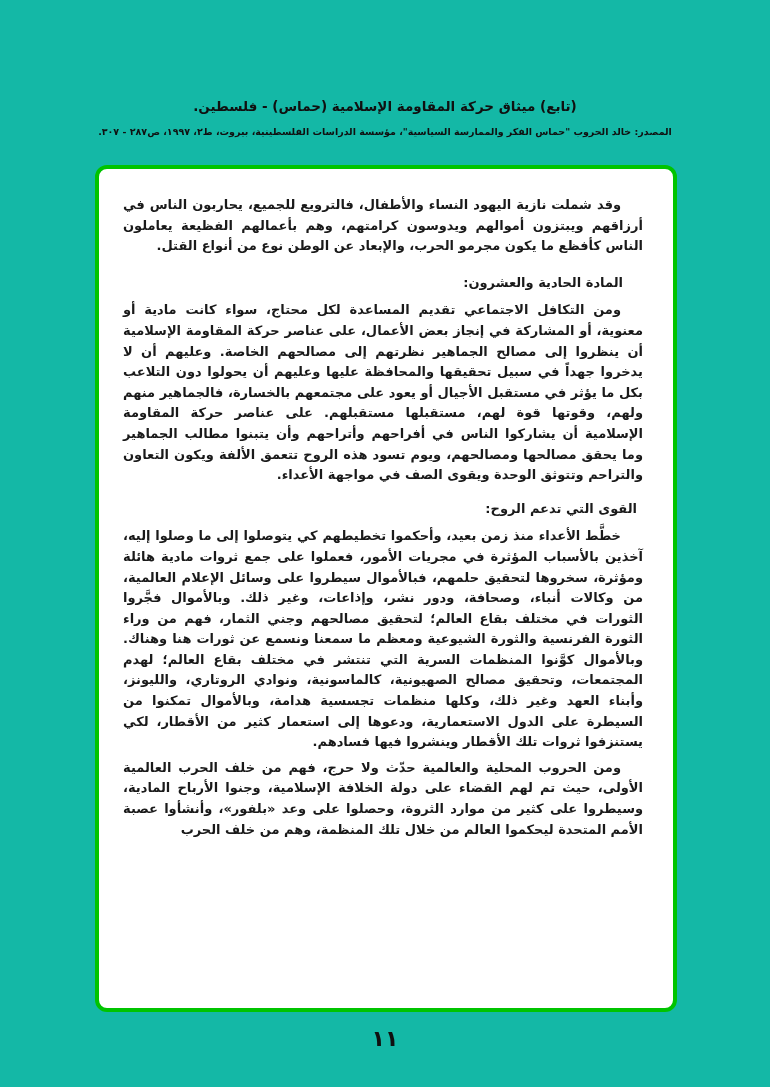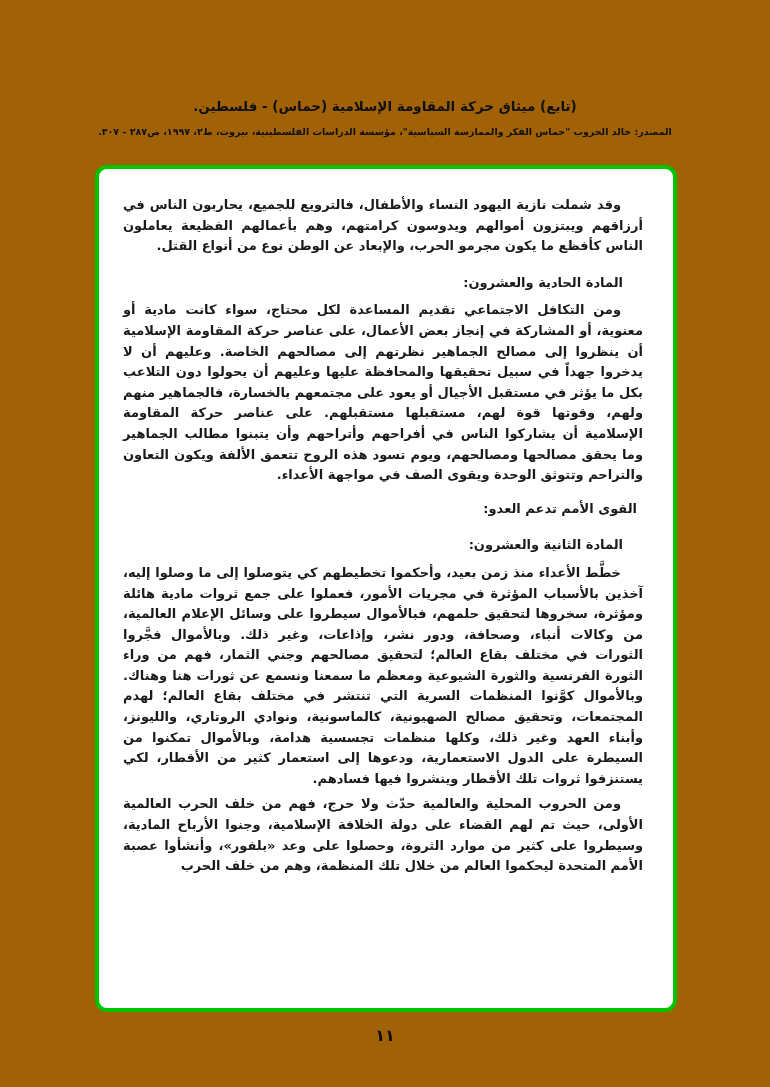--- a/index.html
+++ b/index.html
@@ -5,21 +5,21 @@
   * { margin: 0; padding: 0; box-sizing: border-box; }
   html, body { background: #ffffff; }
   body {
     width: 770px; height: 1087px;
     position: relative;
     font-family: "DejaVu Sans", sans-serif;
     color: #141414;
   }
   .page {
     position: absolute; inset: 0;
-    background: #a16207;
+    background: #14b8a6;
     overflow: hidden;
   }
   .doc-title {
     position: absolute;
     top: 98px; left: 40px; right: 40px;
     direction: rtl;
     text-align: center;
     font-size: 13.5px;
     font-weight: bold;
     color: #101010;
@@ -63,41 +63,40 @@
     margin: 16px 0 7px 0;
   }
   .heading.section {
     text-indent: 6px;
     margin-top: 13px;
   }
   .page-number {
     position: absolute;
     top: 1026px; left: 0; right: 0;
     text-align: center;
-    font-size: 16px;
+    font-size: 22px;
     font-weight: bold;
     color: #101010;
   }
 </style>
 </head>
 <body>
 
 <div class="page">
 
   <div class="doc-title" dir="rtl">(تابع) ميثاق حركة المقاومة الإسلامية (حماس) - فلسطين.</div>
 
   <div class="doc-source" dir="rtl">المصدر: خالد الحروب "حماس الفكر والممارسة السياسية"، مؤسسة الدراسات الفلسطينية، بيروت، ط٢، ١٩٩٧، ص٢٨٧ - ٣٠٧.</div>
 
   <div class="green-box" style="border-color: rgb(0, 196, 0);">
     <div class="text-area" dir="rtl">
       <p class="body-par">وقد شملت نازية اليهود النساء والأطفال، فالترويع للجميع، يحاربون الناس في أرزاقهم ويبتزون أموالهم ويدوسون كرامتهم، وهم بأعمالهم الفظيعة يعاملون الناس كأفظع ما يكون مجرمو الحرب، والإبعاد عن الوطن نوع من أنواع القتل.</p>
       <p class="heading">المادة الحادية والعشرون:</p>
       <p class="body-par">ومن التكافل الاجتماعي تقديم المساعدة لكل محتاج، سواء كانت مادية أو معنوية، أو المشاركة في إنجاز بعض الأعمال، على عناصر حركة المقاومة الإسلامية أن ينظروا إلى مصالح الجماهير نظرتهم إلى مصالحهم الخاصة. وعليهم أن لا يدخروا جهداً في سبيل تحقيقها والمحافظة عليها وعليهم أن يحولوا دون التلاعب بكل ما يؤثر في مستقبل الأجيال أو يعود على مجتمعهم بالخسارة، فالجماهير منهم ولهم، وقوتها قوة لهم، مستقبلها مستقبلهم. على عناصر حركة المقاومة الإسلامية أن يشاركوا الناس في أفراحهم وأتراحهم وأن يتبنوا مطالب الجماهير وما يحقق مصالحها ومصالحهم، ويوم تسود هذه الروح تتعمق الألفة ويكون التعاون والتراحم وتتوثق الوحدة ويقوى الصف في مواجهة الأعداء.</p>
-      <p class="heading section">القوى الأمم تدعم العدو:</p>
-      <p class="heading">المادة الثانية والعشرون:</p>
+      <p class="heading section">القوى التي تدعم الروح:</p>
       <p class="body-par">خطَّط الأعداء منذ زمن بعيد، وأحكموا تخطيطهم كي يتوصلوا إلى ما وصلوا إليه، آخذين بالأسباب المؤثرة في مجريات الأمور، فعملوا على جمع ثروات مادية هائلة ومؤثرة، سخروها لتحقيق حلمهم، فبالأموال سيطروا على وسائل الإعلام العالمية، من وكالات أنباء، وصحافة، ودور نشر، وإذاعات، وغير ذلك. وبالأموال فجَّروا الثورات في مختلف بقاع العالم؛ لتحقيق مصالحهم وجني الثمار، فهم من وراء الثورة الفرنسية والثورة الشيوعية ومعظم ما سمعنا ونسمع عن ثورات هنا وهناك. وبالأموال كوَّنوا المنظمات السرية التي تنتشر في مختلف بقاع العالم؛ لهدم المجتمعات، وتحقيق مصالح الصهيونية، كالماسونية، ونوادي الروتاري، والليونز، وأبناء العهد وغير ذلك، وكلها منظمات تجسسية هدامة، وبالأموال تمكنوا من السيطرة على الدول الاستعمارية، ودعوها إلى استعمار كثير من الأقطار، لكي يستنزفوا ثروات تلك الأقطار وينشروا فيها فسادهم.</p>
       <p class="body-par">ومن الحروب المحلية والعالمية حدّث ولا حرج، فهم من خلف الحرب العالمية الأولى، حيث تم لهم القضاء على دولة الخلافة الإسلامية، وجنوا الأرباح المادية، وسيطروا على كثير من موارد الثروة، وحصلوا على وعد «بلفور»، وأنشأوا عصبة الأمم المتحدة ليحكموا العالم من خلال تلك المنظمة، وهم من خلف الحرب</p>
     </div>
   </div>
 
   <div class="page-number">١١</div>
 
 </div>
 
 </body></html>

